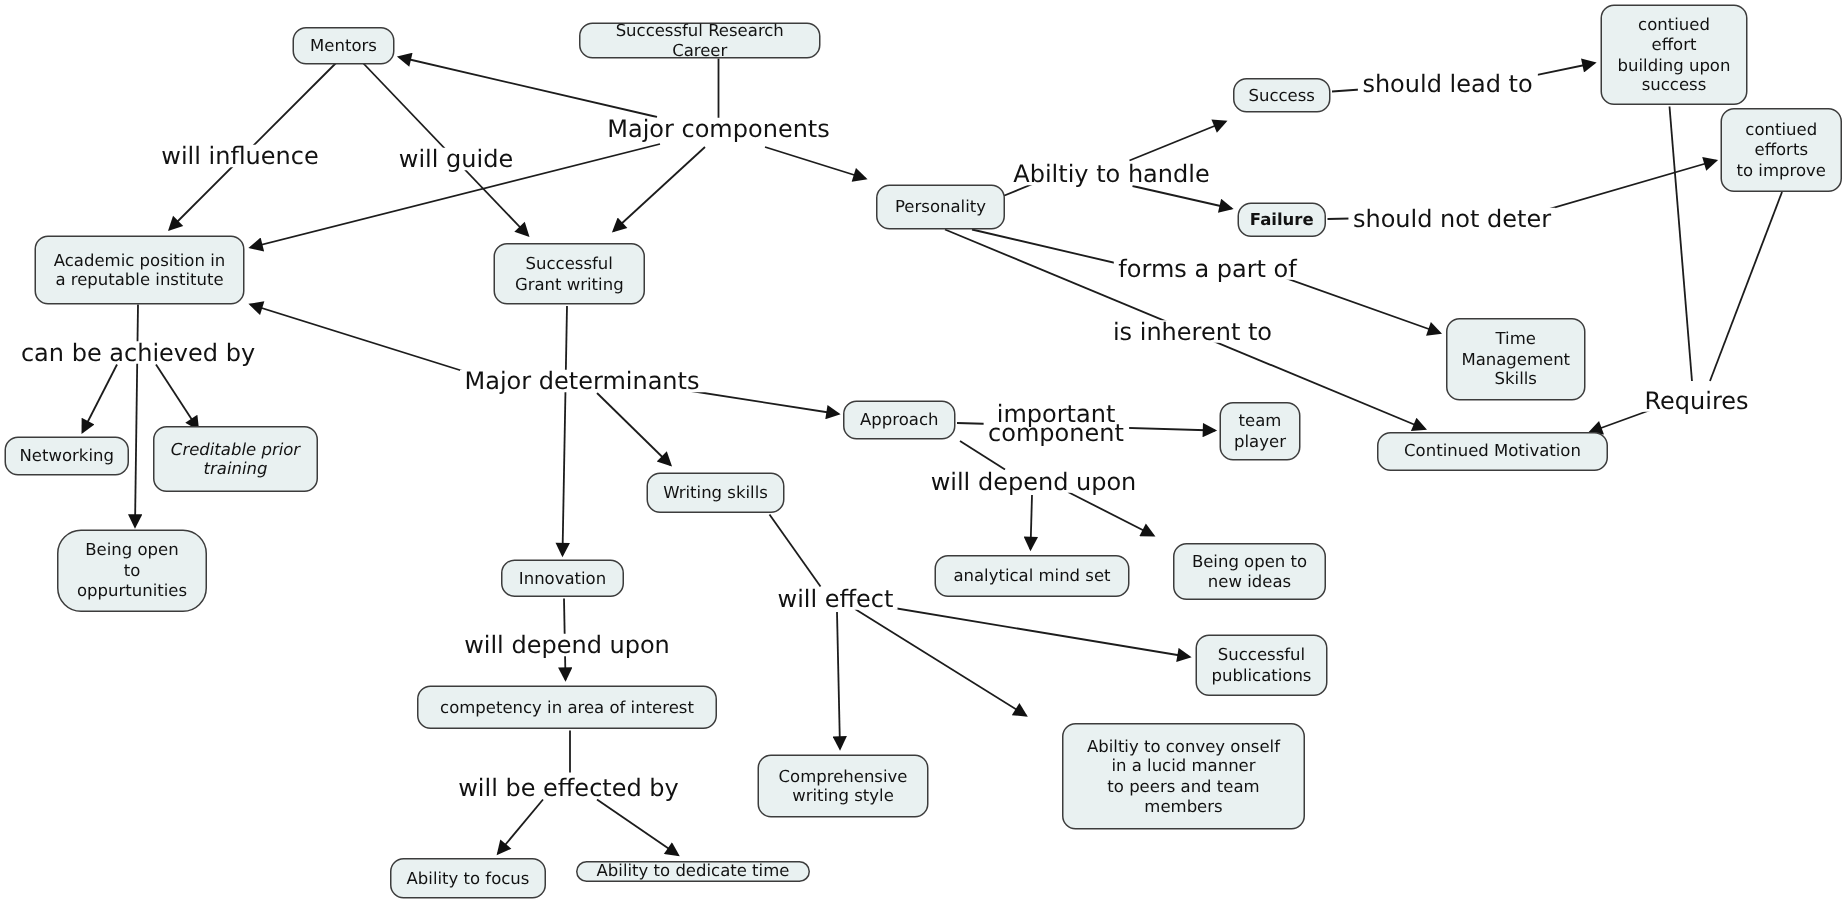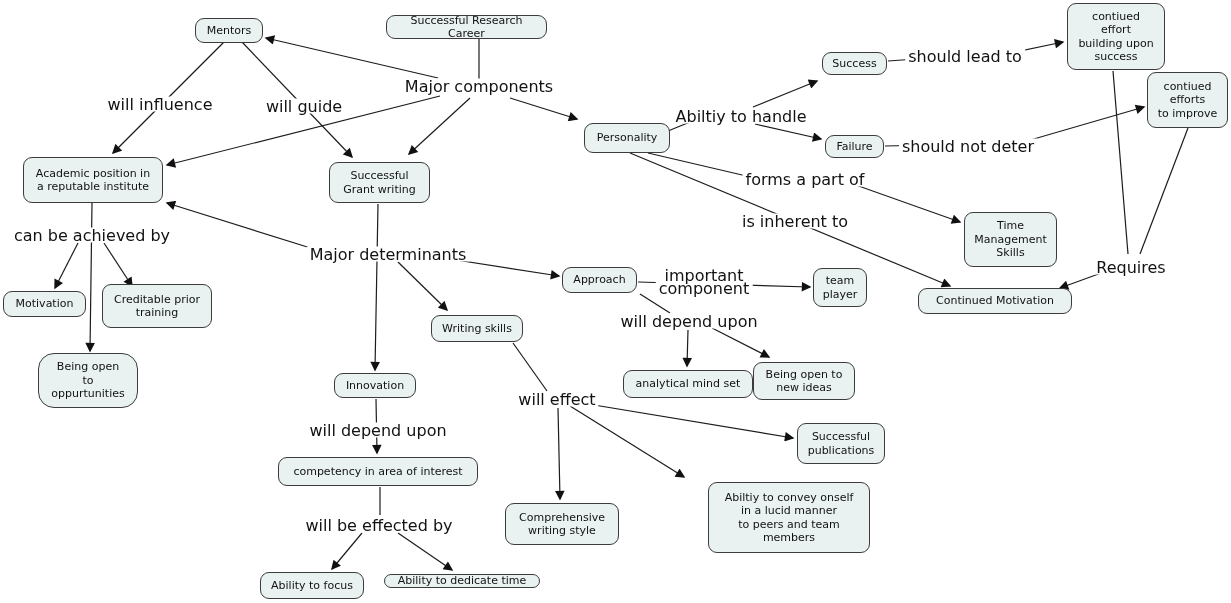--- a/index.html
+++ b/index.html
@@ -105,43 +105,43 @@
     <div class="node" style="left: 195px; top: 18px; width: 68px; height: 25px;">Mentors</div>
     <div class="node" style="left: 386px; top: 15px; width: 161px; height: 24px;">Successful Research Career</div>
     <div class="node" style="left: 822px; top: 52px; width: 65px; height: 23px;">Success</div>
     <div class="node" style="left: 1067px; top: 3px; width: 98px; height: 67px;">contiued
 effort
 building upon
 success</div>
     <div class="node" style="left: 1147px; top: 72px; width: 81px; height: 56px;">contiued
 efforts
 to improve</div>
-    <div class="node" style="left: 825px; top: 135px; width: 59px; height: 23px;">Failure</div>
+    <div class="node" style="left: 825px; top: 135px; width: 59px; height: 23px; font-weight: bold;">Failure</div>
     <div class="node" style="left: 584px; top: 123px; width: 86px; height: 30px;">Personality</div>
     <div class="node" style="left: 23px; top: 157px; width: 140px; height: 46px;">Academic position in
 a reputable institute</div>
     <div class="node" style="left: 329px; top: 162px; width: 101px; height: 41px;">Successful
 Grant writing</div>
     <div class="node" style="left: 964px; top: 212px; width: 93px; height: 55px;">Time
 Management
 Skills</div>
     <div class="node" style="left: 918px; top: 288px; width: 154px; height: 26px;">Continued Motivation</div>
-    <div class="node" style="left: 3px; top: 291px; width: 83px; height: 26px;">Motivation</div>
-    <div class="node" style="left: 102px; top: 284px; width: 110px; height: 44px;">Creditable prior
+    <div class="node" style="left: 3px; top: 291px; width: 83px; height: 26px;">Networking</div>
+    <div class="node" style="left: 102px; top: 284px; width: 110px; height: 44px; font-style: italic;">Creditable prior
 training</div>
     <div class="node" style="left: 38px; top: 353px; width: 100px; height: 55px; border-radius: 16px;">Being open
 to
 oppurtunities</div>
     <div class="node" style="left: 562px; top: 267px; width: 75px; height: 26px;">Approach</div>
     <div class="node" style="left: 813px; top: 268px; width: 54px; height: 39px;">team
 player</div>
     <div class="node" style="left: 431px; top: 315px; width: 92px; height: 27px;">Writing skills</div>
     <div class="node" style="left: 334px; top: 373px; width: 82px; height: 25px;">Innovation</div>
     <div class="node" style="left: 623px; top: 370px; width: 130px; height: 28px;">analytical mind set</div>
-    <div class="node" style="left: 753px; top: 362px; width: 102px; height: 38px;">Being open to
+    <div class="node" style="left: 782px; top: 362px; width: 102px; height: 38px;">Being open to
 new ideas</div>
     <div class="node" style="left: 797px; top: 423px; width: 88px; height: 41px;">Successful
 publications</div>
     <div class="node" style="left: 278px; top: 457px; width: 200px; height: 29px;">competency in area of interest</div>
     <div class="node" style="left: 505px; top: 503px; width: 114px; height: 42px;">Comprehensive
 writing style</div>
     <div class="node" style="left: 708px; top: 482px; width: 162px; height: 71px;">Abiltiy to convey onself
 in a lucid manner
 to peers and team
 members</div>

